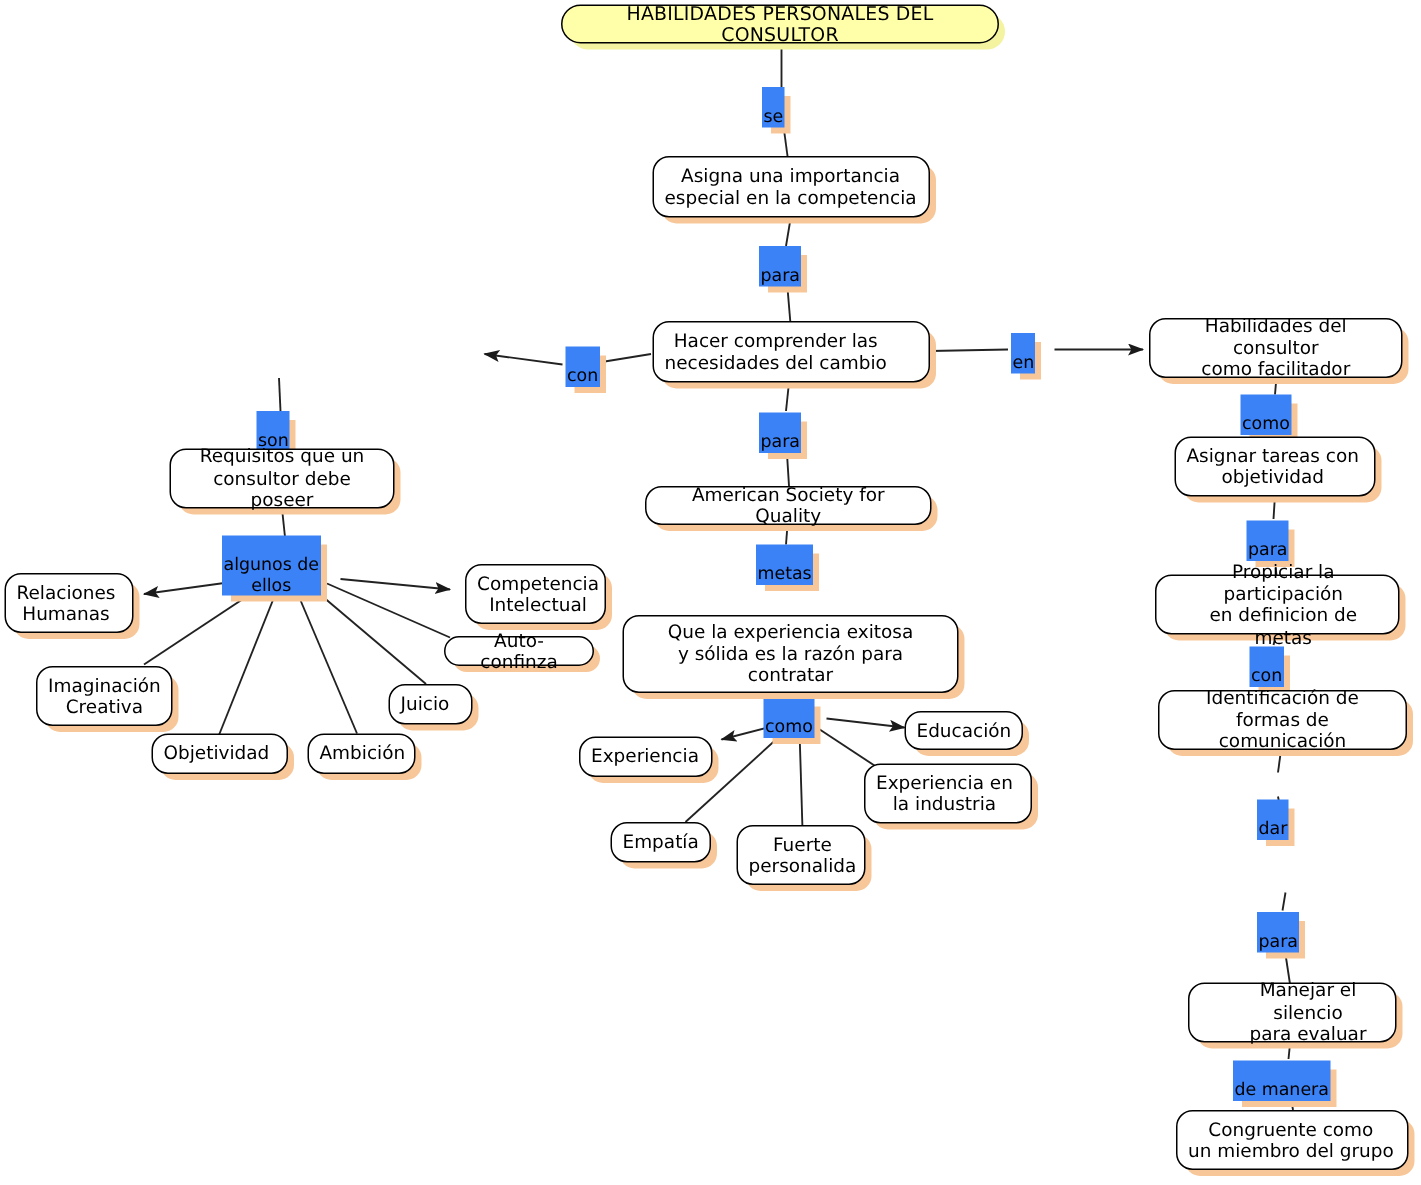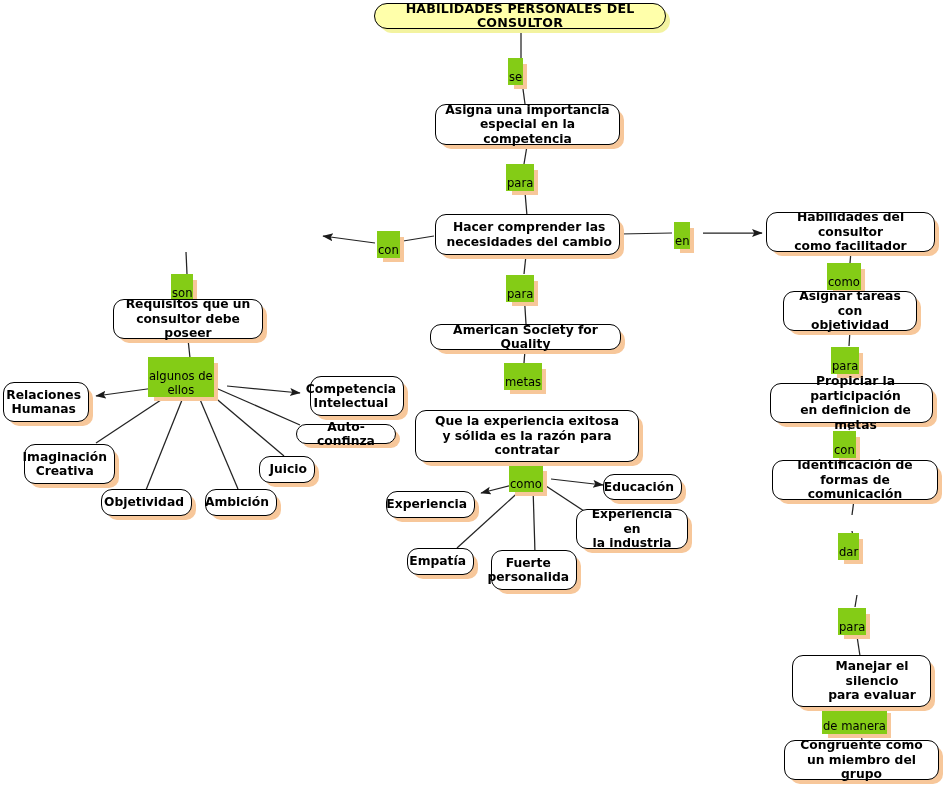--- a/index.html
+++ b/index.html
@@ -34,41 +34,40 @@
     box-sizing: border-box;
     border: 1.3px solid #000000;
     border-radius: 11px;
     background: #ffffff;
     color: #000000;
     font-size: 12.3px;
     line-height: 14.5px;
     text-align: center;
     display: flex;
     align-items: center;
-    justify-content: flex-end;
+    justify-content: flex-start;
     z-index: 3;
     padding: 1px 7px;
     white-space: pre-line;
     box-shadow: 5px 5px 0 -1px #f7c79a;
-    font-weight: bold;
   }
   .node.title {
     background: #ffffaa;
     border-radius: 13px;
     font-size: 12.6px;
     letter-spacing: 0.15px;
     box-shadow: 5px 5px 0 -1px #f3f3a0;
   }
   .linklabel {
     position: absolute;
     z-index: 2;
     font-size: 11.6px;
     line-height: 13.4px;
     color: #000000;
-    background: #84cc16;
+    background: #3b82f6;
     text-align: center;
     white-space: pre-line;
     box-shadow: 5px 5px 0 -1px #f7c79a;
     padding: 0 1px;
   }
 </style>
 </head>
 <body>
 
 <div id="canvas">
@@ -236,21 +235,21 @@
     <span>Propiciar la participación
 en definicion de metas</span>
   </div>
 
   <div class="node" style="left:772px; top:460px; width:166px; height:40px;">
     <span>Identificación de
 formas de comunicación</span>
   </div>
 
 
-  <div class="node" style="left:792px; top:655px; width:139px; height:52px;padding-left:28px;">
+  <div class="node" style="left:792px; top:655px; width:139px; height:40px;padding-left:28px;">
     <span>Manejar el silencio
 para evaluar</span>
   </div>
 
   <div class="node" style="left:784px; top:740px; width:155px; height:40px;">
     <span>Congruente como
 un miembro del grupo</span>
   </div>
 
   <div class="linklabel" style="left:508px; top:58px;">

